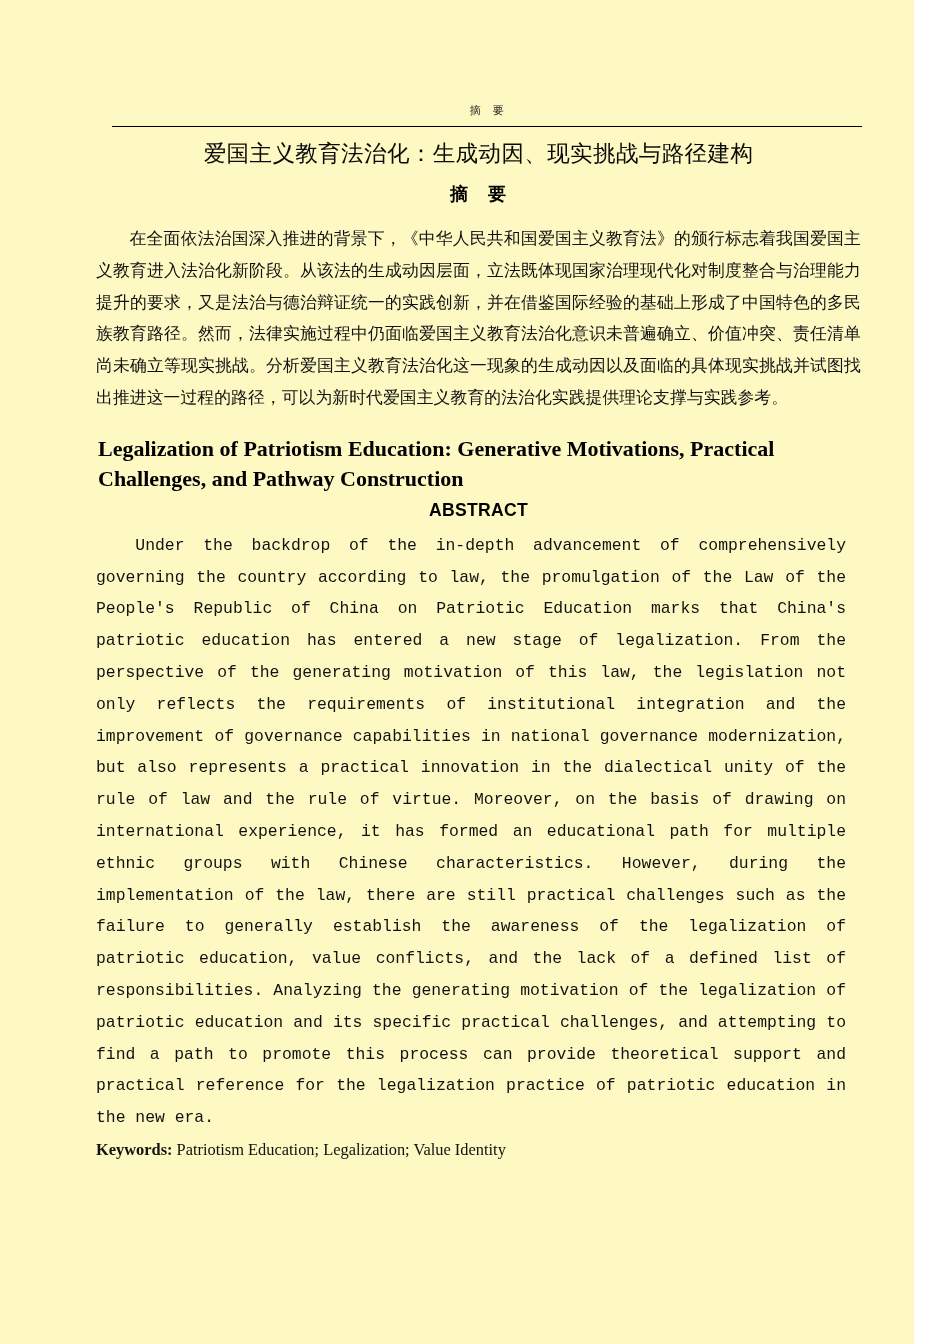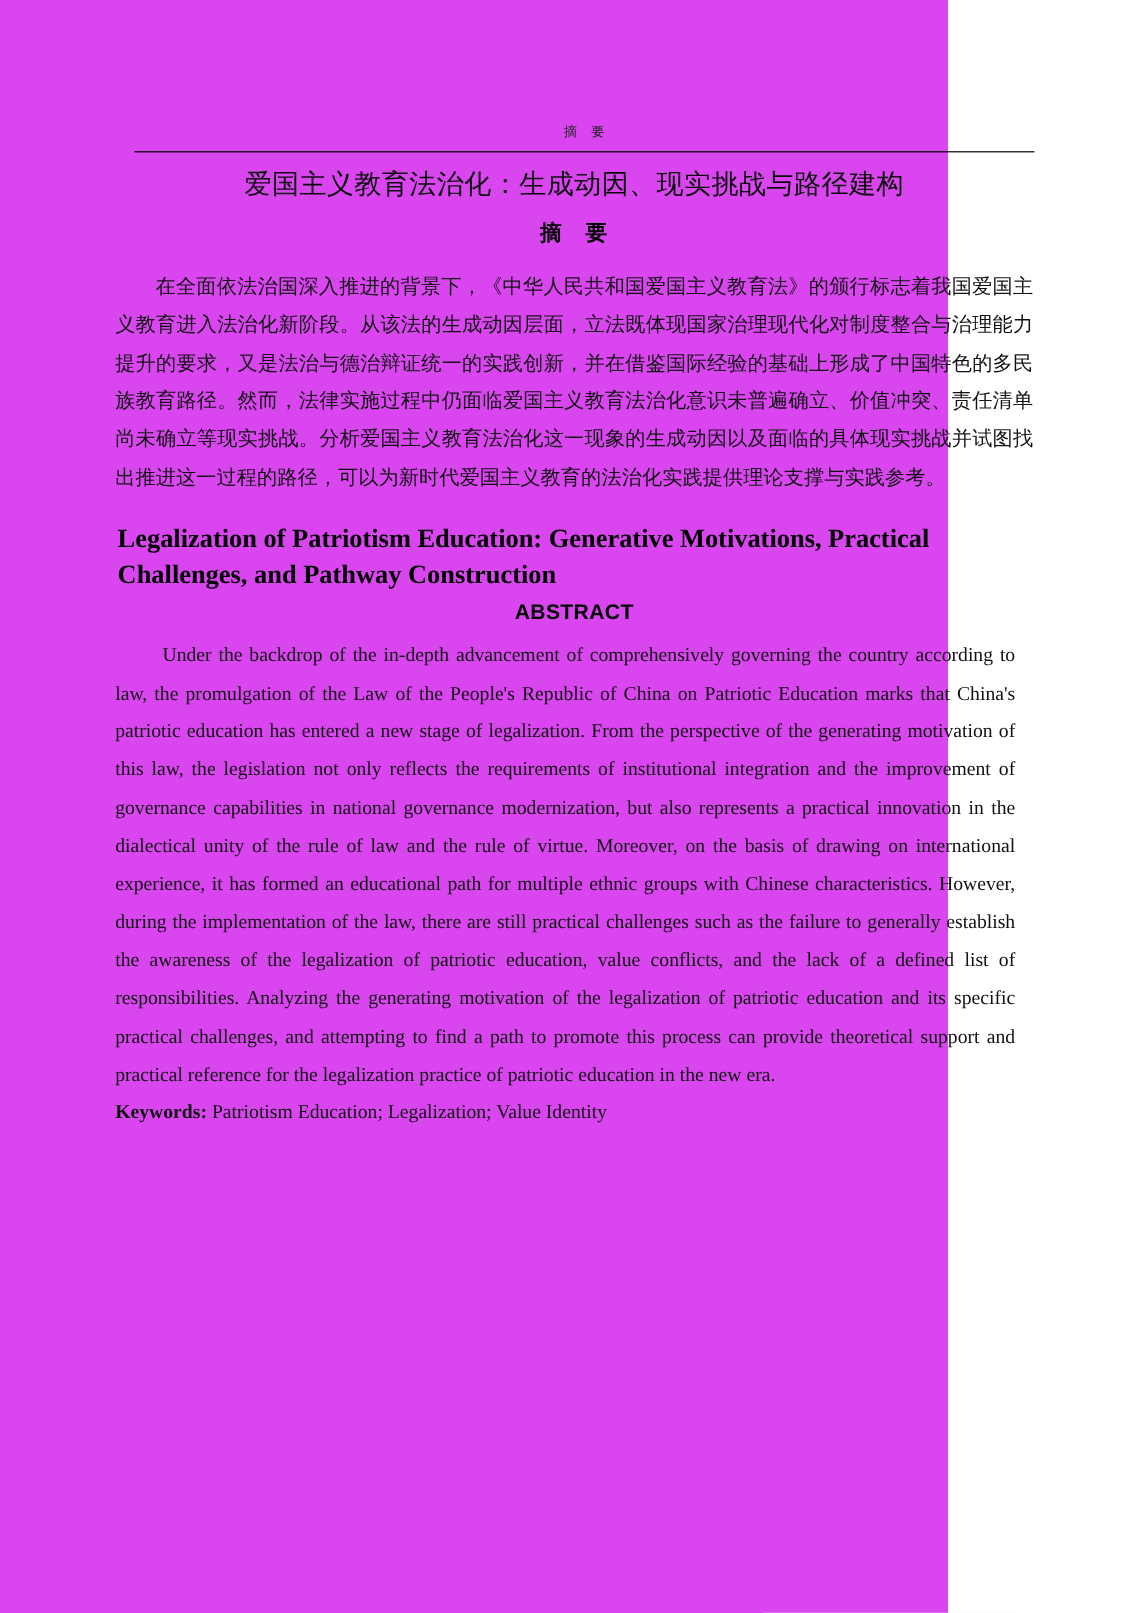--- a/index.html
+++ b/index.html
@@ -13,23 +13,23 @@
     position: relative;
     font-family: "Liberation Serif", "DejaVu Serif", serif;
     color: #000000;
     overflow: hidden;
   }
 
   .page {
     position: absolute;
     left: 0;
     top: 0;
-    width: 790px;
+    width: 914px;
     height: 1344px;
-    background: #d946ef;
+    background: #fef9c3;
   }
 
   
   .running-head {
     position: absolute;
     left: 112px;
     top: 103px;
     width: 750px;
     text-align: center;
     font-family: "Liberation Sans", "DejaVu Sans", sans-serif;
@@ -116,21 +116,21 @@
     font-size: 17.6px;
     font-weight: 700;
     text-align: center;
     line-height: 28px;
     letter-spacing: 0.3px;
     margin: 2px 0 0 0;
     color: #000000;
   }
 
   .en-abstract {
-    font-family: Liberation Serif, serif;
+    font-family: Liberation Mono, monospace;
     font-size: 16.4px;
     line-height: 31.8px;
     text-align: justify;
     text-indent: 2.4em;
     margin: 6px 15px 0 0;
     color: #111111;
   }
 
   .en-keywords {
     font-family: "Liberation Serif", "DejaVu Serif", serif;

